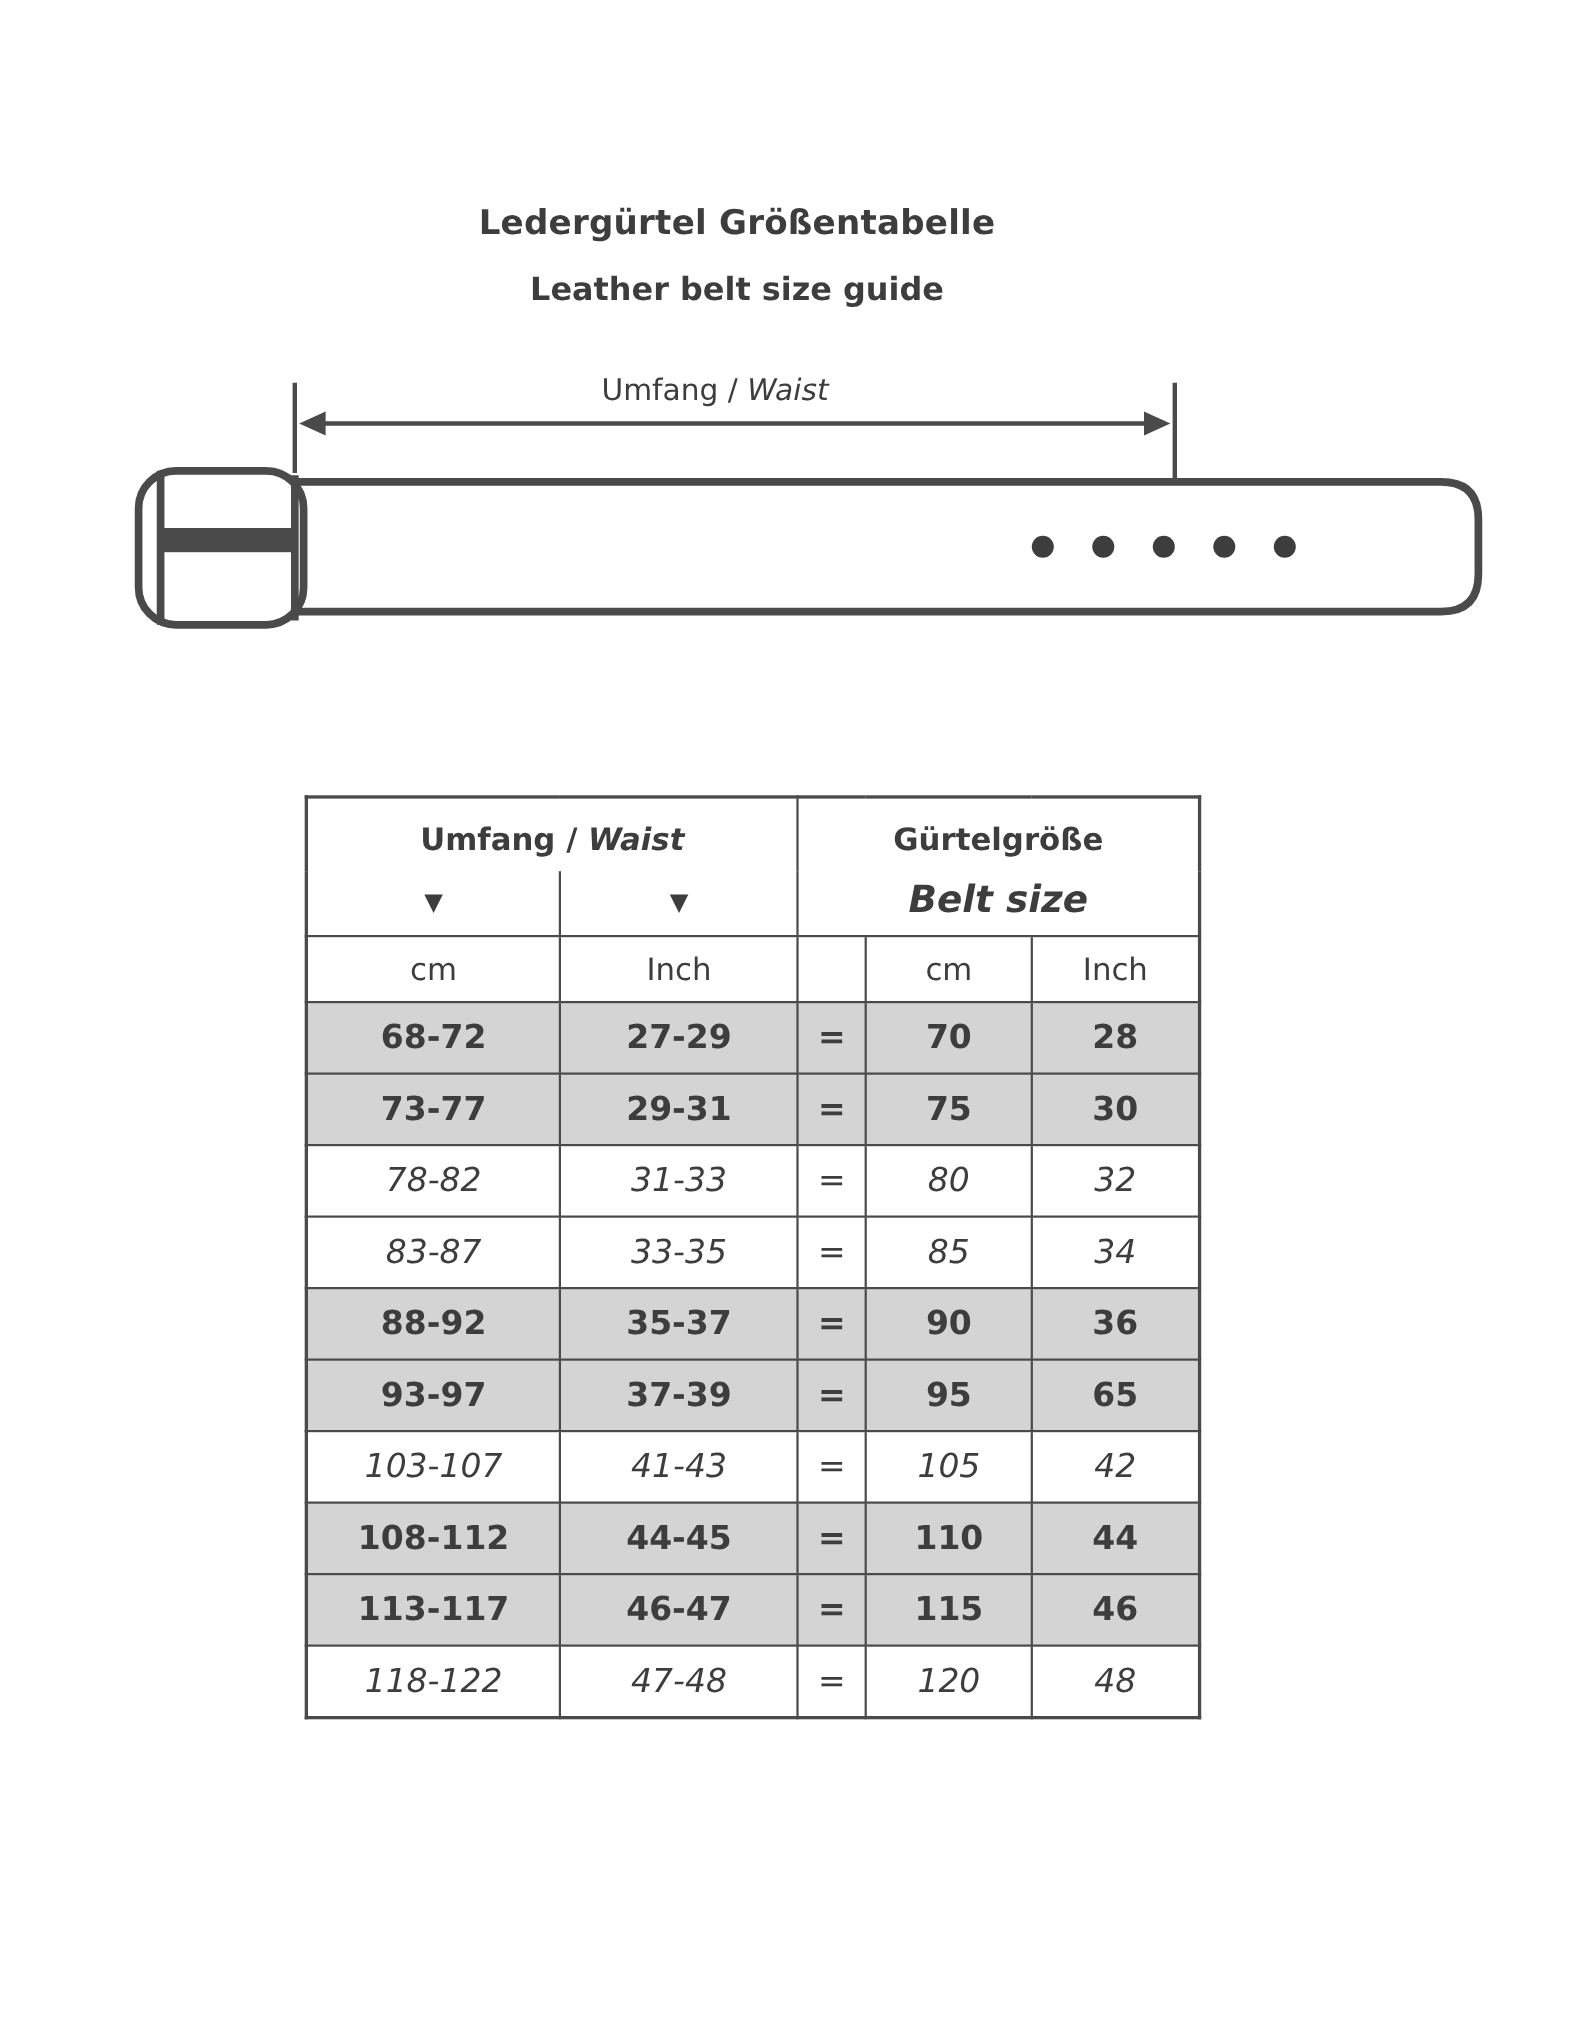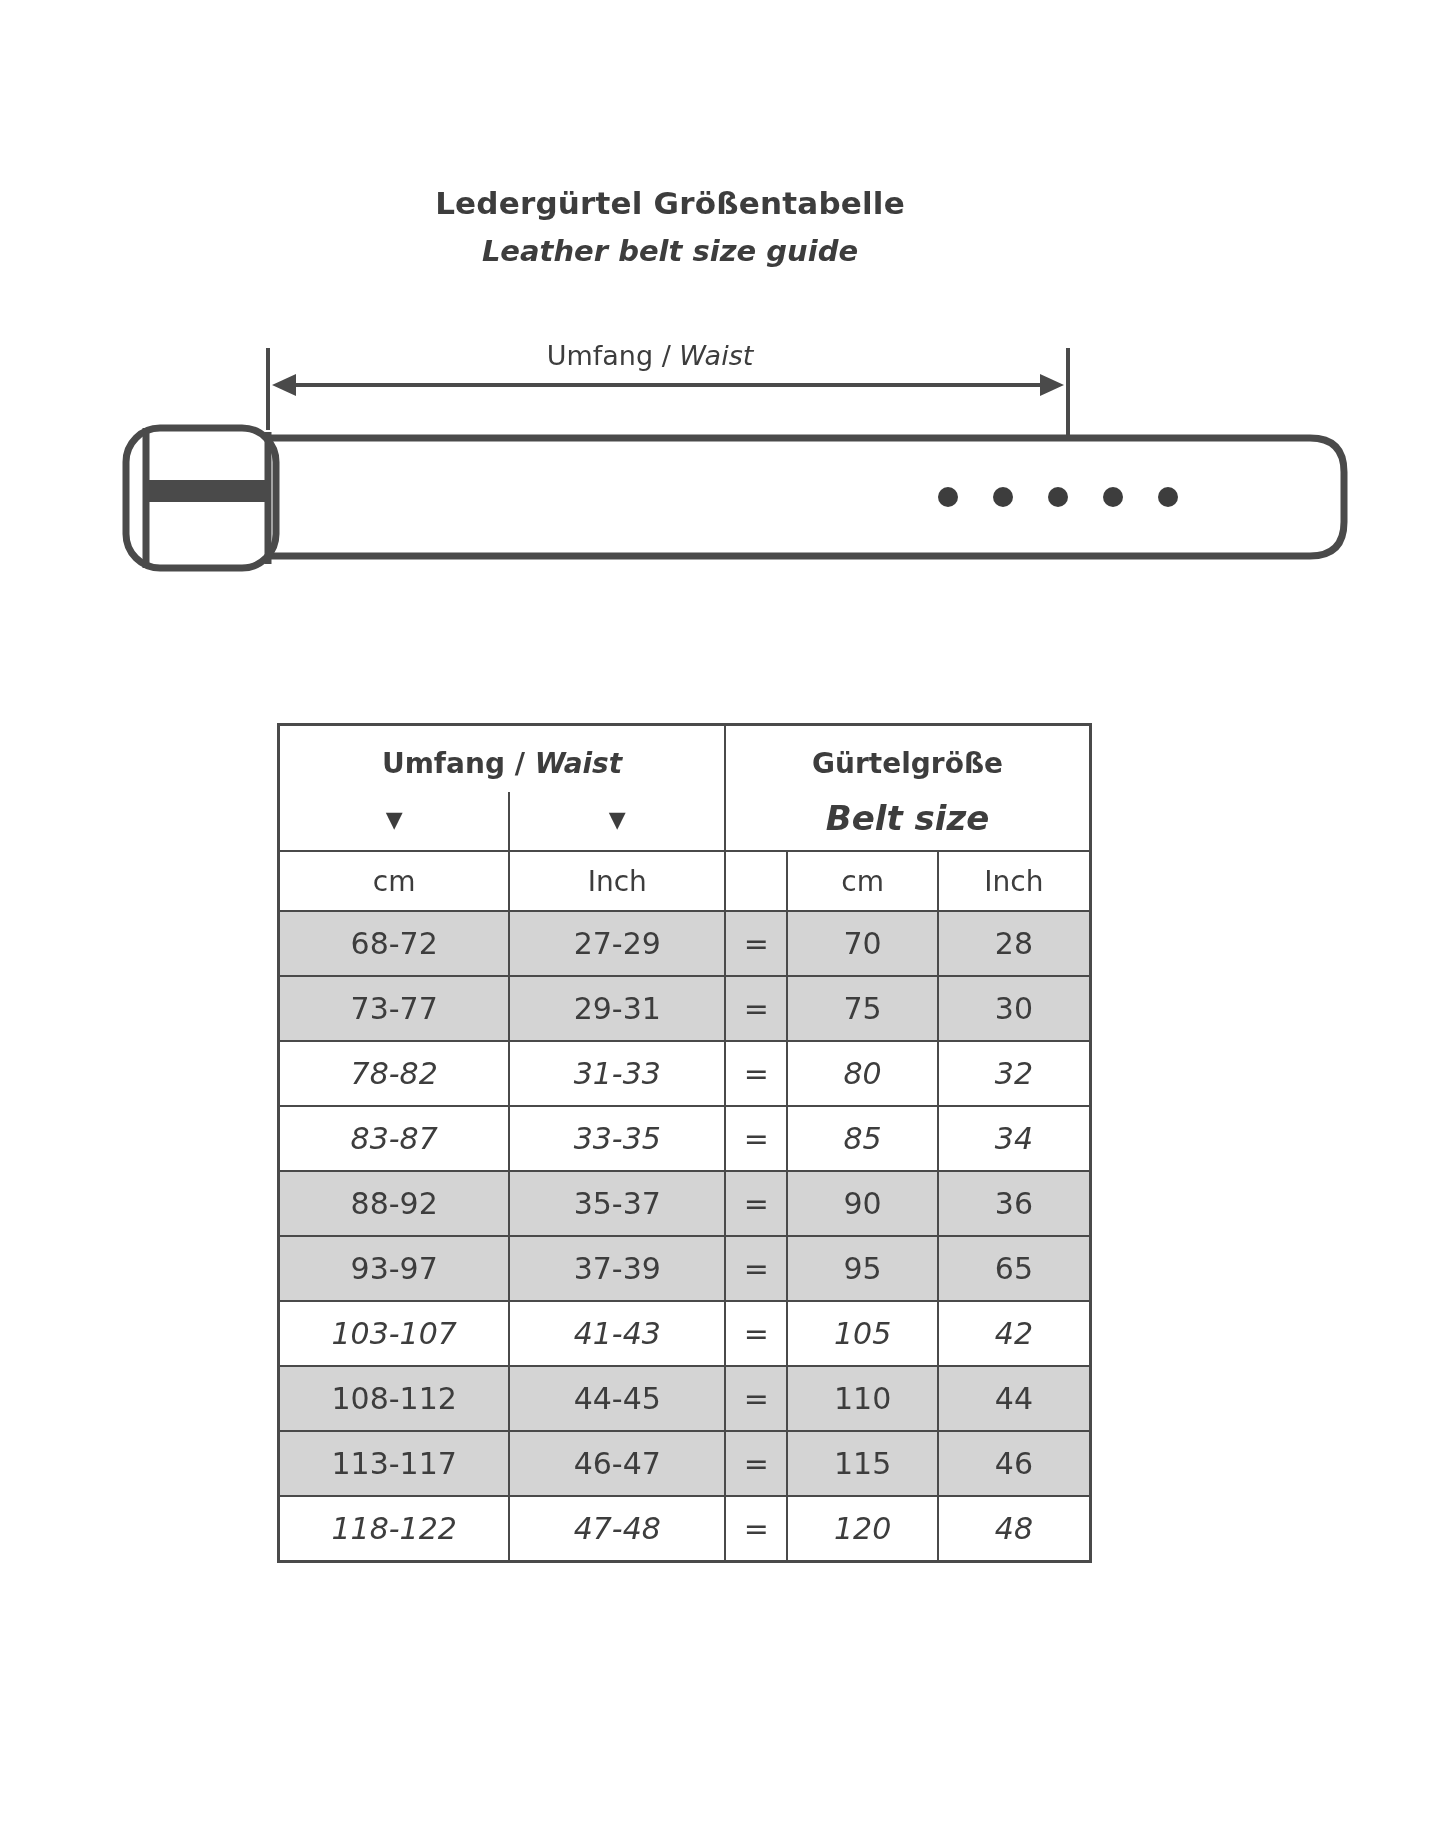--- a/index.html
+++ b/index.html
@@ -32,24 +32,23 @@
     text-align: center;
   }
   .title-de {
     font-size: 31px;
     font-weight: bold;
     color: #3d3d3d;
     letter-spacing: 0.2px;
   }
   .title-en {
     font-size: 29px;
-    font-style: italic;
-    font-weight: bold;
-    color: #3d3d3d;
-    margin-top: 13px;
+    font-weight: bold;
+    color: #3d3d3d;
+    margin-top: 25px;
   }
 
   
   .diagram {
     position: absolute;
     left: 0;
     top: 340px;
     width: 1445px;
     height: 290px;
   }
@@ -108,20 +107,21 @@
     font-style: italic;
     font-weight: bold;
     font-size: 34px;
   }
   .hdr-units td {
     height: 58px;
     font-size: 28px;
   }
   .row-shaded td {
     background: #d4d4d4;
+    font-weight: bold;
   }
   .row-plain td {
     background: #ffffff;
     font-style: italic;
   }
   .col-eq {
     width: 62px;
   }
   .col-cm1 { width: 230px; }
   .col-in1 { width: 215px; }

